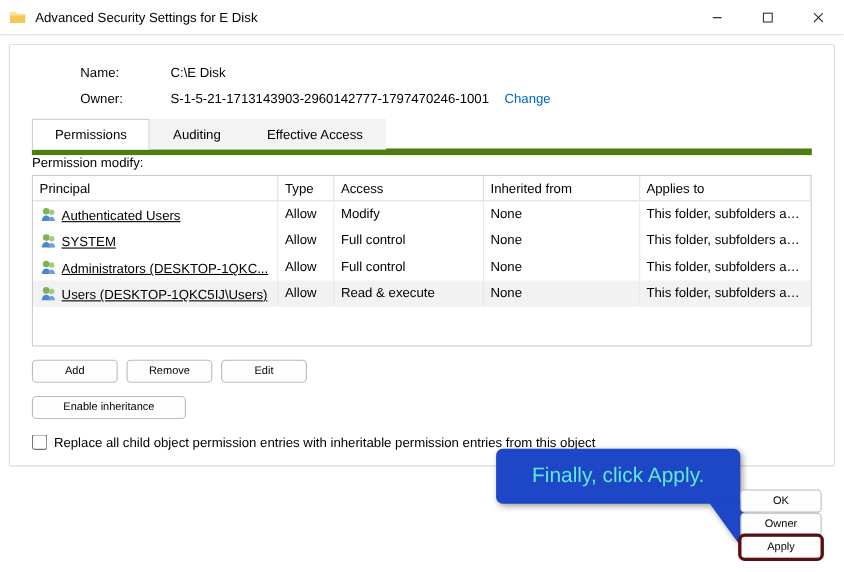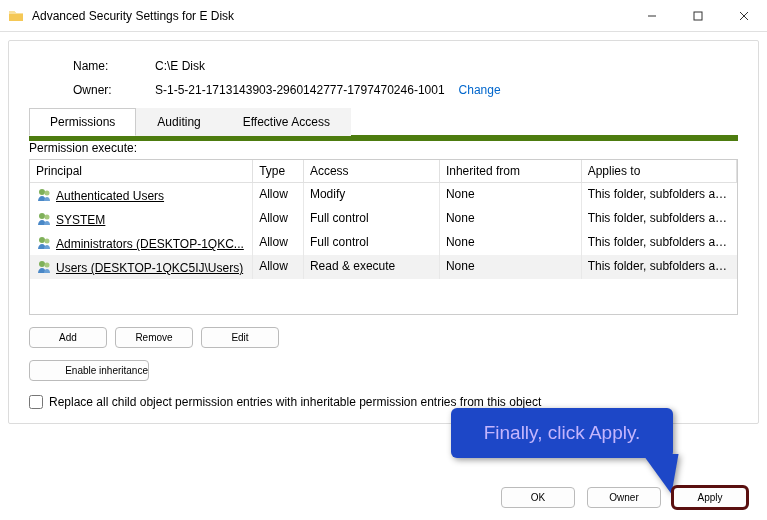--- a/index.html
+++ b/index.html
@@ -36,28 +36,28 @@
   .table { border:1px solid #ccc; height:156px; overflow:hidden; background:#fff;}
   .thead, .trow { display:flex; }
   .thead { border-bottom:1px solid #e0e0e0; background:#fff; font-weight:400;}
   .th, .td { padding:4px 6px; font-size:12px; overflow:hidden; white-space:nowrap; text-overflow:ellipsis; border-right:1px solid #e8e8e8;}
   .thead .th { border-right:1px solid #e0e0e0;}
   .c0{ width:230px;} .c1{width:52px;} .c2{width:140px;} .c3{width:146px;} .c4{width:160px; border-right:none;}
   .trow .td.c0 { display:flex; align-items:flex-end; gap:4px;text-decoration:underline;}
   .picon { width:16px; height:16px; flex-shrink:0; }
   .buttons { display:flex; gap:8px; margin-top:12px;}
   .btn { border:1px solid #bbb; background:#fdfdfd; border-radius:4px; padding:4px 0; width:78px; text-align:center; cursor:pointer; font-size:10px;}
-  .btn.wide{ width:120px;text-align:right;}
+  .btn.wide{ width:140px;}
   .chkrow { display:flex; align-items:center; gap:6px; margin-top:14px;}
   .chkrow input{ width:14px; height:14px;}
-  .footer { position:absolute; bottom:12px; right:20px; display:flex; gap:12px;}
+  .footer { position:absolute; bottom:12px; right:20px; display:flex; gap:0;flex-direction:column;}
   .footer .btn{ width:74px;}
   .footer .apply{ outline:3px solid #5a0f0f; outline-offset:-1px;}
   .callout { position:absolute; right:94px; bottom:62px; filter: drop-shadow(2px 2px 3px rgba(0,0,0,0.4));}
-  .callout-box { background:#1d47c7; color:#c4b5fd; font-size:19px; padding:14px 20px; border-radius:6px; width:222px; text-align:center;}
+  .callout-box { background:#1d47c7; color:#5eead4; font-size:19px; padding:14px 20px; border-radius:6px; width:222px; text-align:center;}
   .callout-tail { position:absolute; right:-2px; bottom:-36px; width:0; height:0; border-left:36px solid transparent; border-top:40px solid #1d47c7; transform:skewX(-10deg);}
   .trow.sel{background:#f2f2f2;}
 </style>
 </head>
 <body>
 
 <div class="titlebar">
   <svg class="icon" viewBox="0 0 16 16">
       <path fill="#f5c856" d="M1 3h5l2 2h7v8H1z"></path>
       <path fill="#f9e09b" d="M1 3h5l2 2h7v1H1z"></path>
@@ -92,21 +92,21 @@
     <span>S-1-5-21-1713143903-2960142777-1797470246-1001</span>
     <span class="link">Change</span>
   </div>
 
   <div class="tabs">
     <div class="tab active">Permissions</div>
     <div class="tab">Auditing</div>
     <div class="tab">Effective Access</div>
   </div>
 
-  <div class="subhead">Permission execute:</div>
+  <div class="subhead">Permission modify:</div>
 
   <div class="table">
     <div class="thead">
       <div class="th c0">Principal</div>
       <div class="th c1">Type</div>
       <div class="th c2">Access</div>
       <div class="th c3">Inherited from</div>
       <div class="th c4">Applies to</div>
     </div>
     <div id="tbody">

